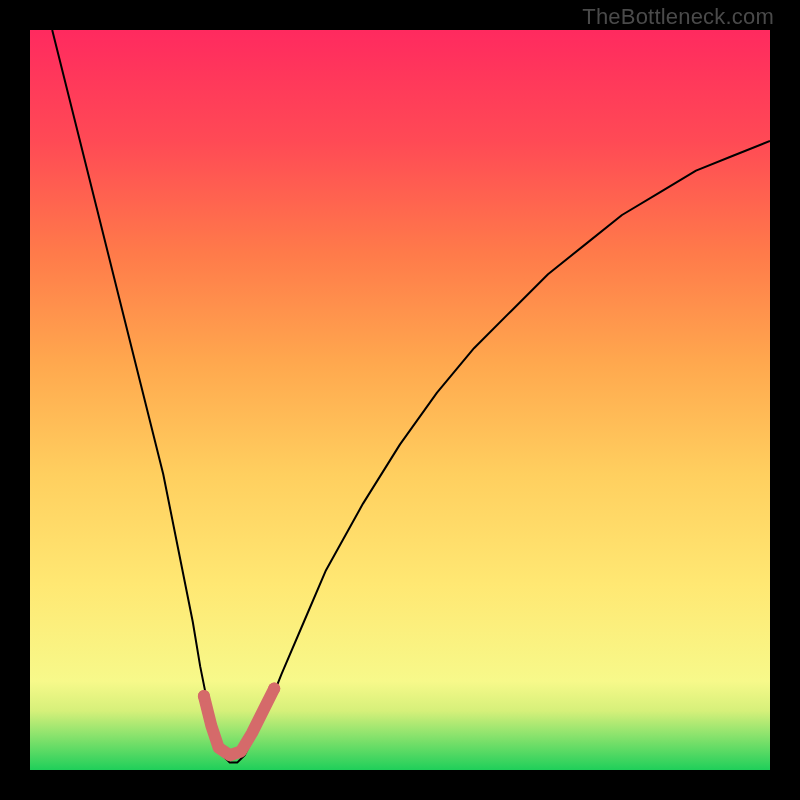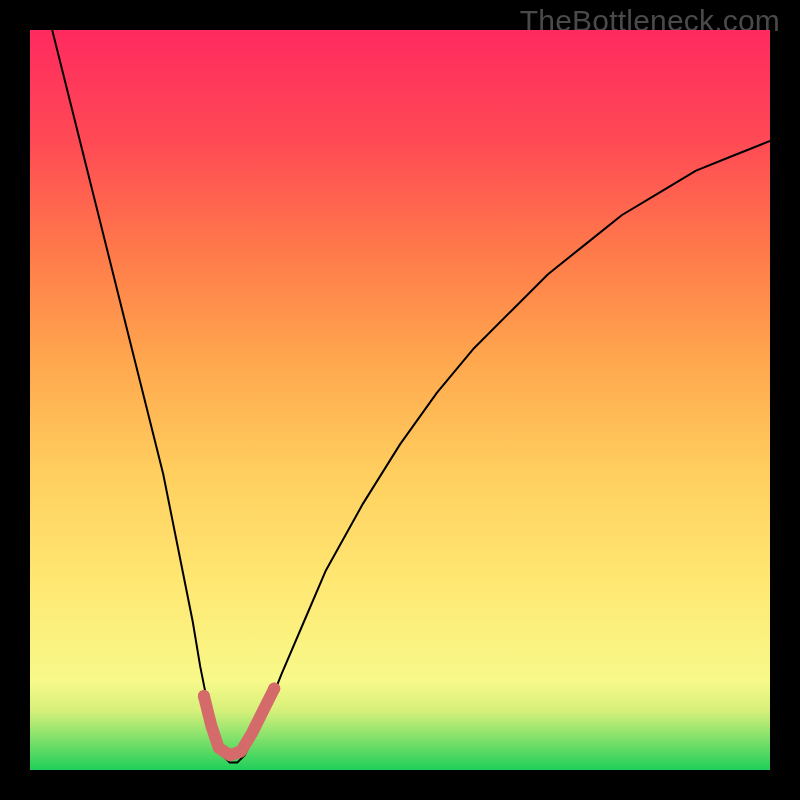--- a/index.html
+++ b/index.html
@@ -6,23 +6,23 @@
   html, body { width: 800px; height: 800px; overflow: hidden; background: #000; }
   .frame {
     position: relative;
     width: 800px;
     height: 800px;
     background: #000;
   }
   .watermark {
     position: absolute;
     top: 4px;
-    right: 20px;
+    right: 26px;
     font-family: Arial, Helvetica, sans-serif;
-    font-size: 30px;
+    font-size: 22px;
     color: #4a4a4a;
     font-weight: 400;
     letter-spacing: 0.2px;
   }
   .plot {
     position: absolute;
     left: 30px;
     top: 30px;
     width: 740px;
     height: 740px;

